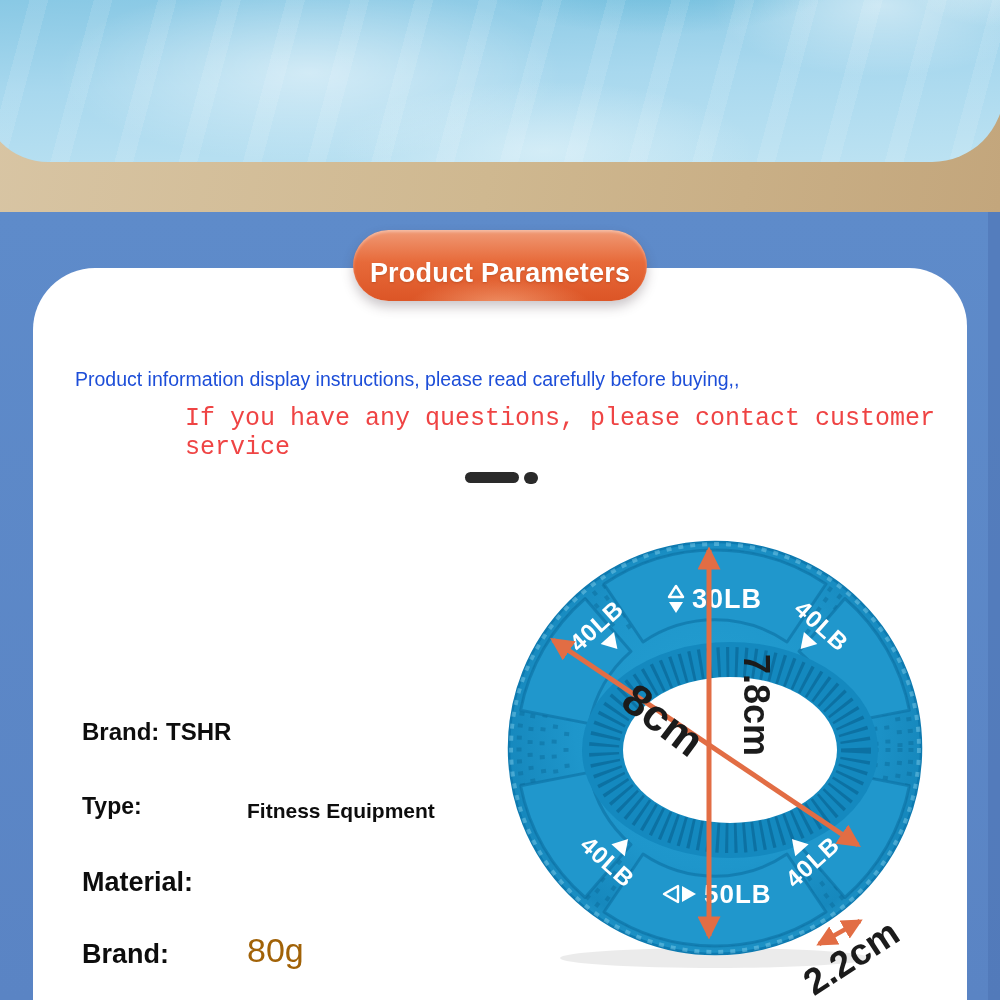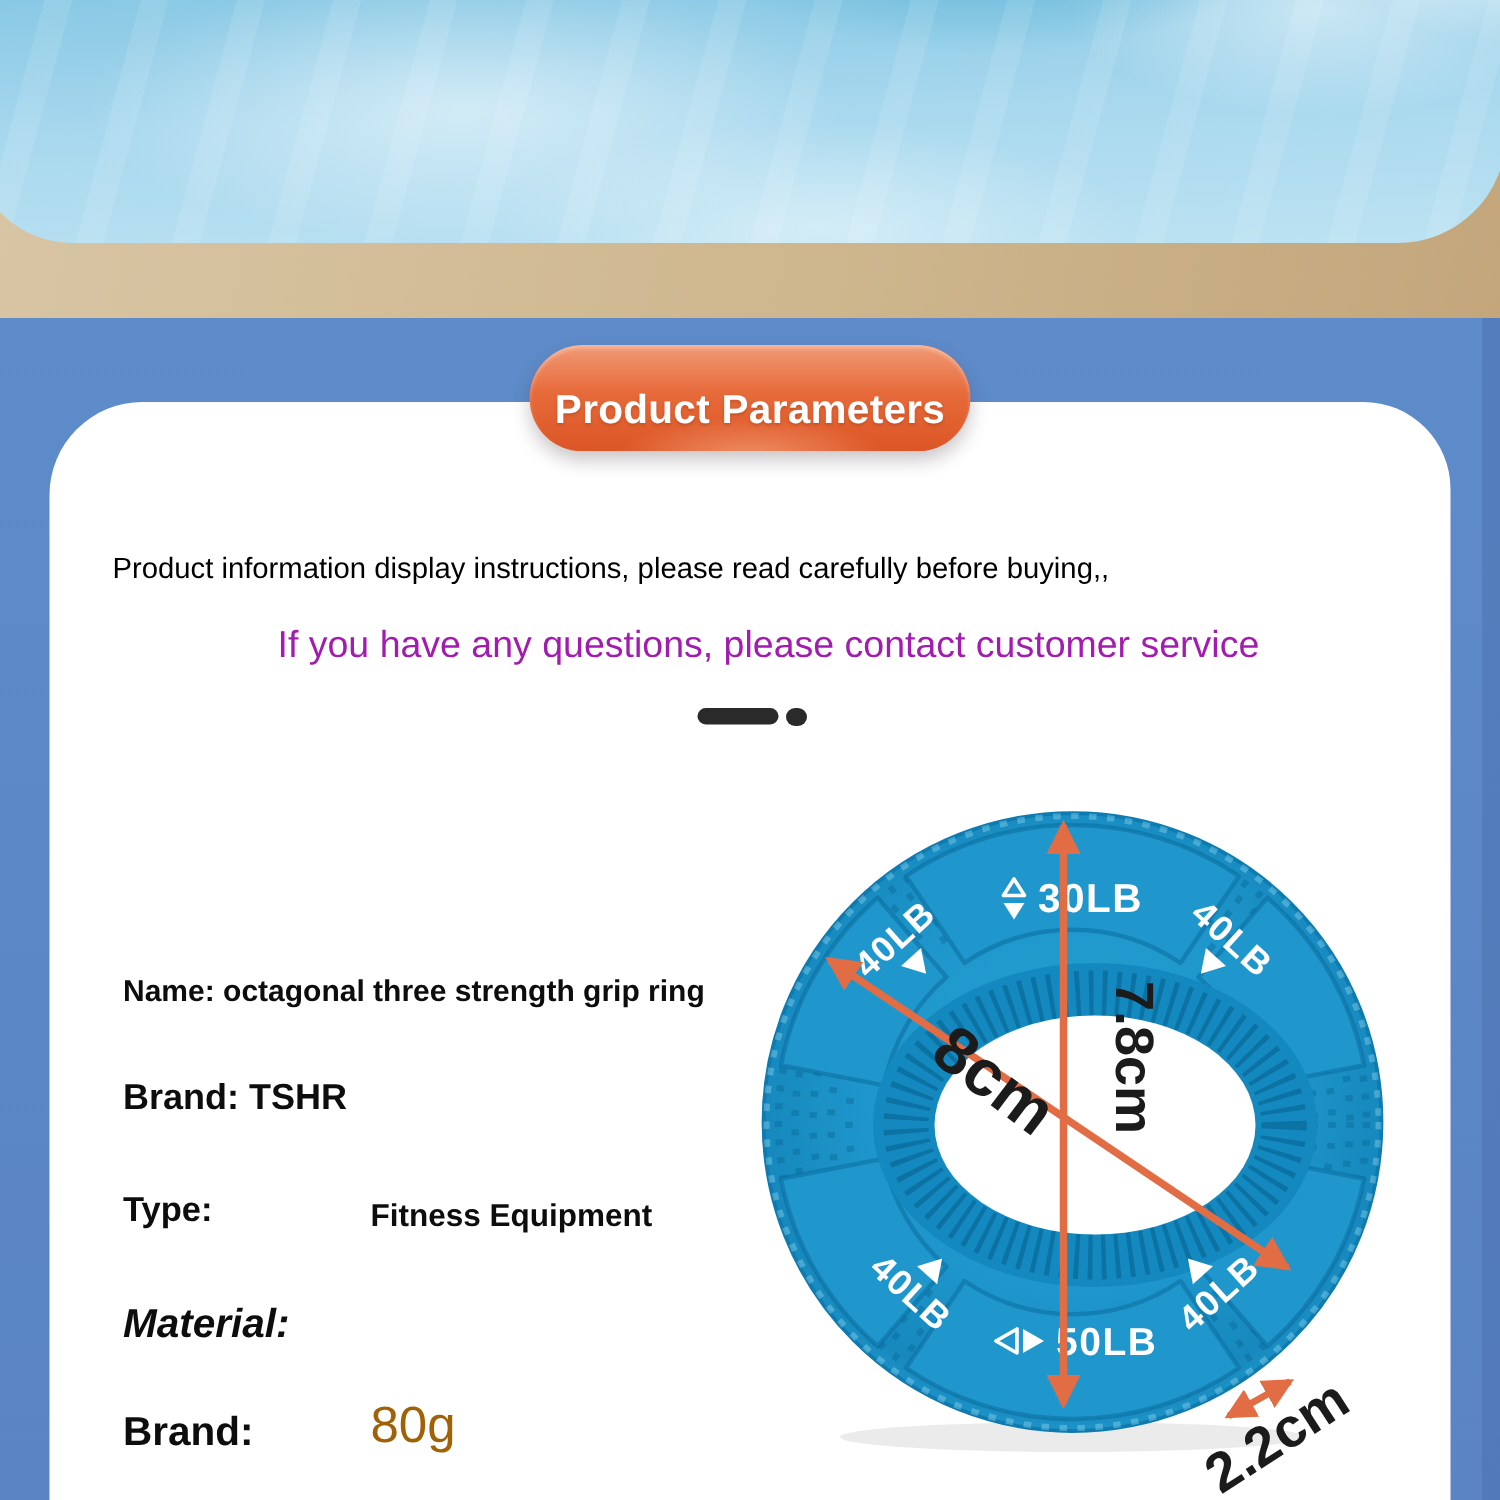--- a/index.html
+++ b/index.html
@@ -32,34 +32,34 @@
   .pill{position:absolute;left:353px;top:230px;width:294px;height:71px;border-radius:36px;
         background:
           radial-gradient(ellipse 130px 38px at 50% 106%, rgba(255,195,155,.55), rgba(255,195,155,0) 70%),
           linear-gradient(180deg,#f09a76 0%,#e76a3a 45%,#dc5526 100%);
         box-shadow:0 6px 12px rgba(70,50,60,.28), inset 0 2px 3px rgba(255,255,255,.35);
         display:flex;align-items:center;justify-content:center;}
   .pill span{color:#fff;font-size:27px;font-weight:bold;letter-spacing:.2px;
              text-shadow:0 1px 2px rgba(150,60,20,.4);margin-top:16px;}
 
   
-  .line1{position:absolute;left:75px;top:368px;font-size:19.5px;color:#000000;}
-  .line2{position:absolute;left:185px;top:416px;font-size:25px;color:#a21caf;}
+  .line1{position:absolute;left:75px;top:368px;font-size:19.5px;color:#1d4ed8;}
+  .line2{position:absolute;left:185px;top:404px;font-size:25px;color:#ef4444;font-family:Liberation Mono, monospace;}
 
   
   .sep-dash{position:absolute;left:465px;top:472px;width:54px;height:11px;border-radius:6px;background:#2a2a2a;}
   .sep-dot{position:absolute;left:524px;top:472px;width:14px;height:12px;border-radius:6px;background:#2a2a2a;}
 
   
   .spec{position:absolute;color:#0d0d0d;white-space:nowrap;}
   .spec-name{left:82px;top:650px;font-size:20px;font-weight:bold;}
   .spec-brand{left:82px;top:718px;font-size:24px;font-weight:bold;}
   .lbl-type{left:82px;top:793px;font-size:23px;font-weight:bold;text-align:center;}
   .val-type{left:247px;top:799px;font-size:21px;font-weight:bold;}
-  .lbl-mat{left:82px;top:867px;font-size:27px;font-weight:bold;font-style:italic;}
+  .lbl-mat{left:82px;top:867px;font-size:27px;font-weight:bold;}
   .val-mat{left:247px;top:875px;font-size:19.5px;font-weight:bold;}
   .lbl-wt{left:82px;top:939px;font-size:27px;font-weight:bold;}
   .val-wt{left:247px;top:931px;font-size:34px;font-weight:normal;color:#a16207;}
 
   
   .ring-svg{position:absolute;left:485px;top:515px;width:460px;height:490px;}
   .ring-label{fill:#ffffff;font-family:"Liberation Sans",sans-serif;font-weight:bold;letter-spacing:1px;}
   .measure{fill:#1b1b1b;font-family:"Liberation Sans",sans-serif;font-weight:bold;}
 </style>
 </head>
@@ -78,23 +78,20 @@
   <div class="pill">
     <span>Product Parameters</span>
   </div>
 
   <div class="line1">Product information display instructions, please read carefully before buying,,</div>
   <div class="line2">If you have any questions, please contact customer service</div>
 
   <div class="sep-dash"></div>
   <div class="sep-dot"></div>
 
-  <div class="spec spec-name">
-    <span>Name:</span>&nbsp;<span>octagonal three strength grip ring</span>
-  </div>
   <div class="spec spec-brand">
     <span>Brand:</span>&nbsp;<span>TSHR</span>
   </div>
   <div class="spec lbl-type">Type:</div>
   <div class="spec val-type">Fitness Equipment</div>
   <div class="spec lbl-mat">Material:</div>
   <div class="spec lbl-wt">Brand:</div>
   <div class="spec val-wt">80g</div>
 
   <svg class="ring-svg" viewBox="485 515 460 490">

